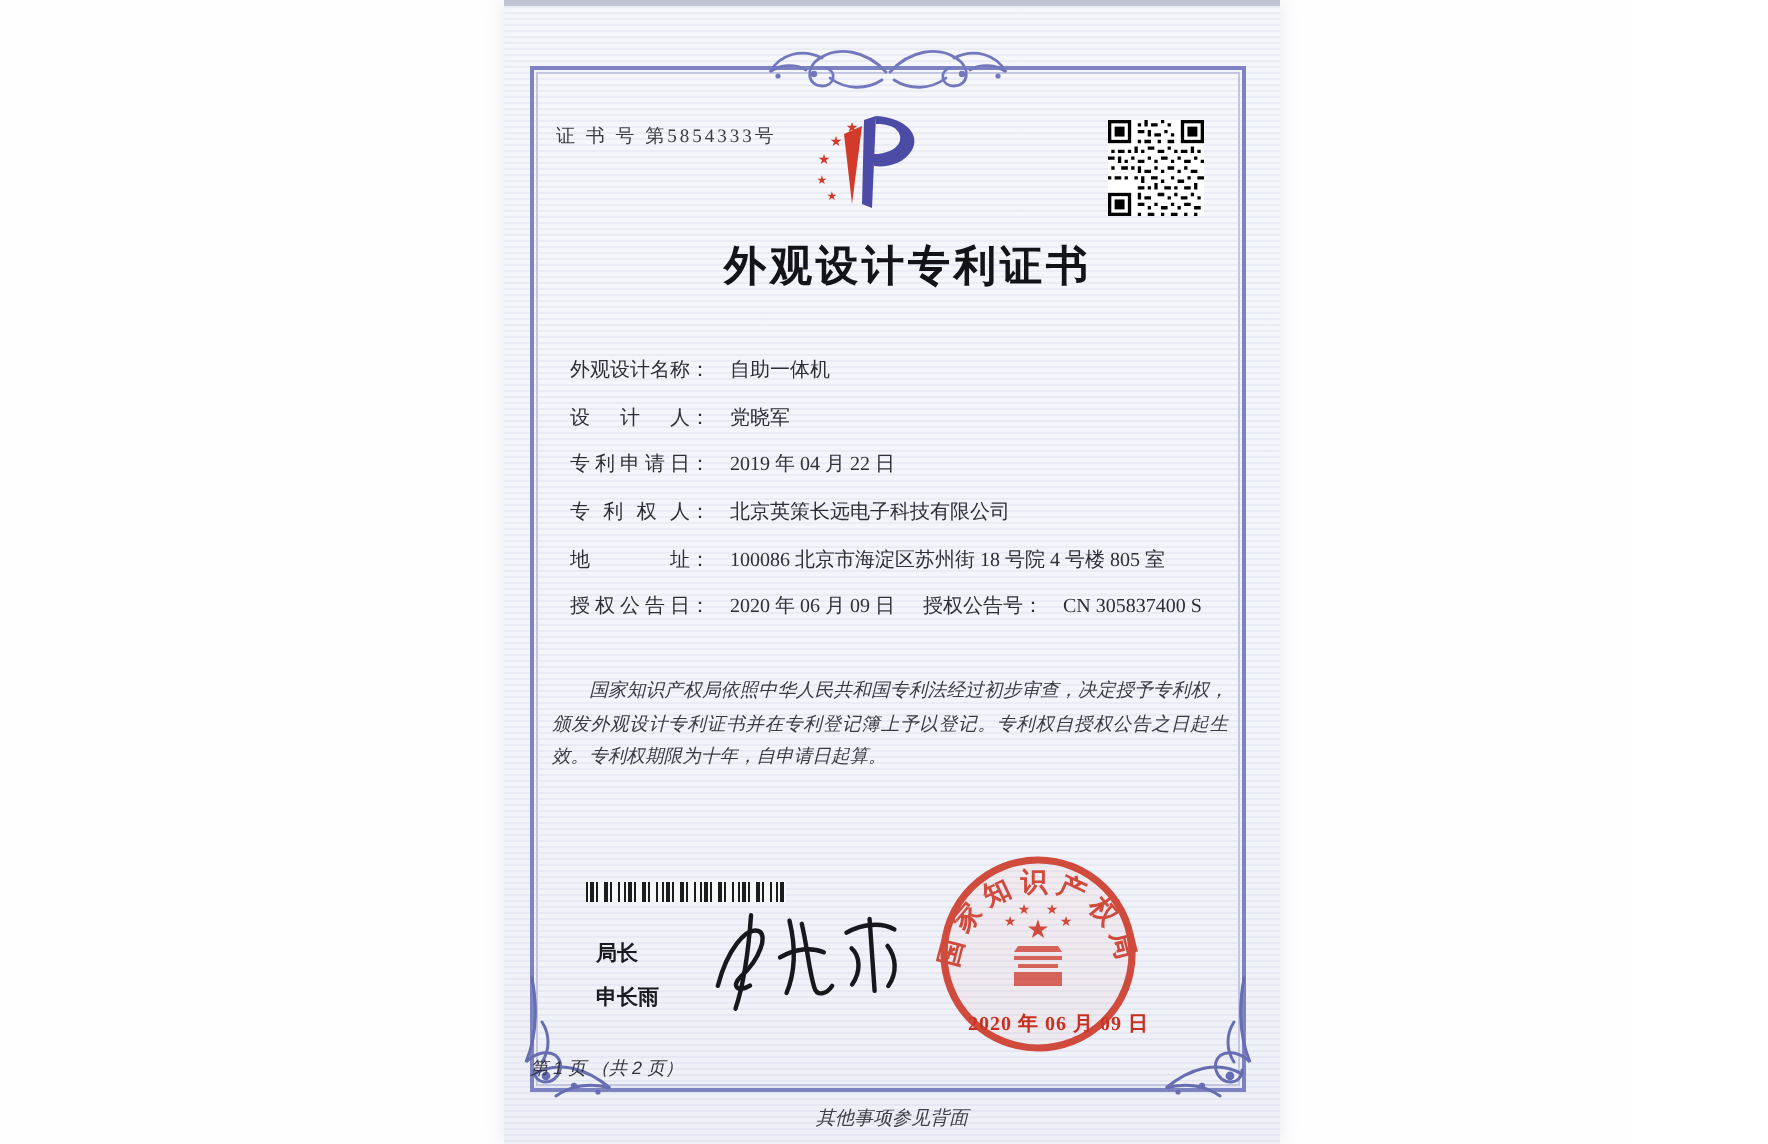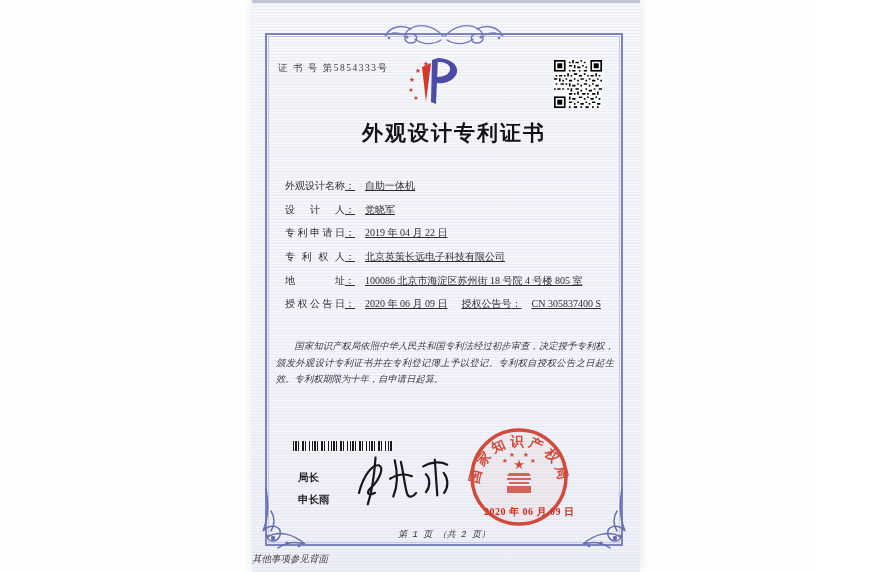--- a/index.html
+++ b/index.html
@@ -30,21 +30,21 @@
   
   .certno { position:absolute; left:26px; top:62px; font-size:9.5px; letter-spacing:1.5px; color:#3a3a40; }
   .logo { position:absolute; left:153px; top:54px; width:58px; height:52px; }
   .qr { position:absolute; left:302px; top:60px; width:48px; height:48px; }
   .title {
     position:absolute; left:13px; width:358px; top:119px; text-align:center;
     font-size:21px; font-weight:bold; letter-spacing:2px; color:#141418;padding-left:20px;
   }
   
   .fields { position:absolute; left:33px; top:174px; width:344px; font-size:10px; color:#2e2e34; }
-  .row { height:23.7px; line-height:23.7px; white-space:nowrap;text-decoration:underline; }
+  .row { height:23.7px; line-height:23.7px; white-space:nowrap; }
   .lbl { display:inline-block; width:60px; text-align:justify; text-align-last:justify; }
   .sep { display:inline-block; width:10px; }
   .pair2 { margin-left:14px; }
   
   .paras {
     position:absolute; left:24px; top:338px; width:338px;
     font-size:9.3px; line-height:16.5px; text-align:justify;
     font-style:italic; font-family:"DejaVu Serif", serif; color:#3a3a45;
   }
   .paras p { text-indent:2em; }
@@ -53,22 +53,22 @@
     position:absolute; left:41px; top:441px; width:100px; height:10px;
     background:repeating-linear-gradient(90deg,
       #1c1c1c 0 1px, #f6f7fb 1px 2px, #1c1c1c 2px 4px, #f6f7fb 4px 5px,
       #1c1c1c 5px 6px, #f6f7fb 6px 9px, #1c1c1c 9px 11px, #f6f7fb 11px 12px,
       #1c1c1c 12px 13px, #f6f7fb 13px 16px, #1c1c1c 16px 17px, #f6f7fb 17px 19px);
   }
   .issuer { position:absolute; left:46px; top:466px; font-family:"Liberation Sans", sans-serif; font-size:10.5px; font-weight:bold; color:#1c1c20; line-height:22px; }
   .signature { position:absolute; left:92px; top:450px; width:112px; height:56px; }
   .sealdate { position:absolute; left:232px; top:505px; font-size:10px; font-weight:bold; color:#c82f1f; letter-spacing:0.5px; z-index:1; }
   .seal { position:absolute; left:215px; top:425px; width:104px; height:104px; z-index:2; }
-  .pagefoot { position:absolute; left:13px; width:358px; top:528px; text-align:center; font-size:9px; font-style:italic; font-family:Liberation Mono, monospace; color:#33333b; }
-  .backnote { position:absolute; left:0; width:100%; top:553px; font-size:9.5px; font-style:italic; font-family:"DejaVu Serif", serif; color:#3e3e48; }
+  .pagefoot { position:absolute; left:13px; width:358px; top:528px; text-align:left; font-size:9px; font-style:italic; font-family:Liberation Sans, sans-serif; color:#33333b; }
+  .backnote { position:absolute; left:0; width:100%; top:553px; text-align:center; font-size:9.5px; font-style:italic; font-family:"DejaVu Serif", serif; color:#3e3e48; }
 </style>
 </head>
 <body>
 
 <div id="stage">
   <div class="sheet">
     <div class="sheet-top-edge"></div>
 
     <div class="frame">
       <svg class="orn-top" viewBox="0 0 126 28">

